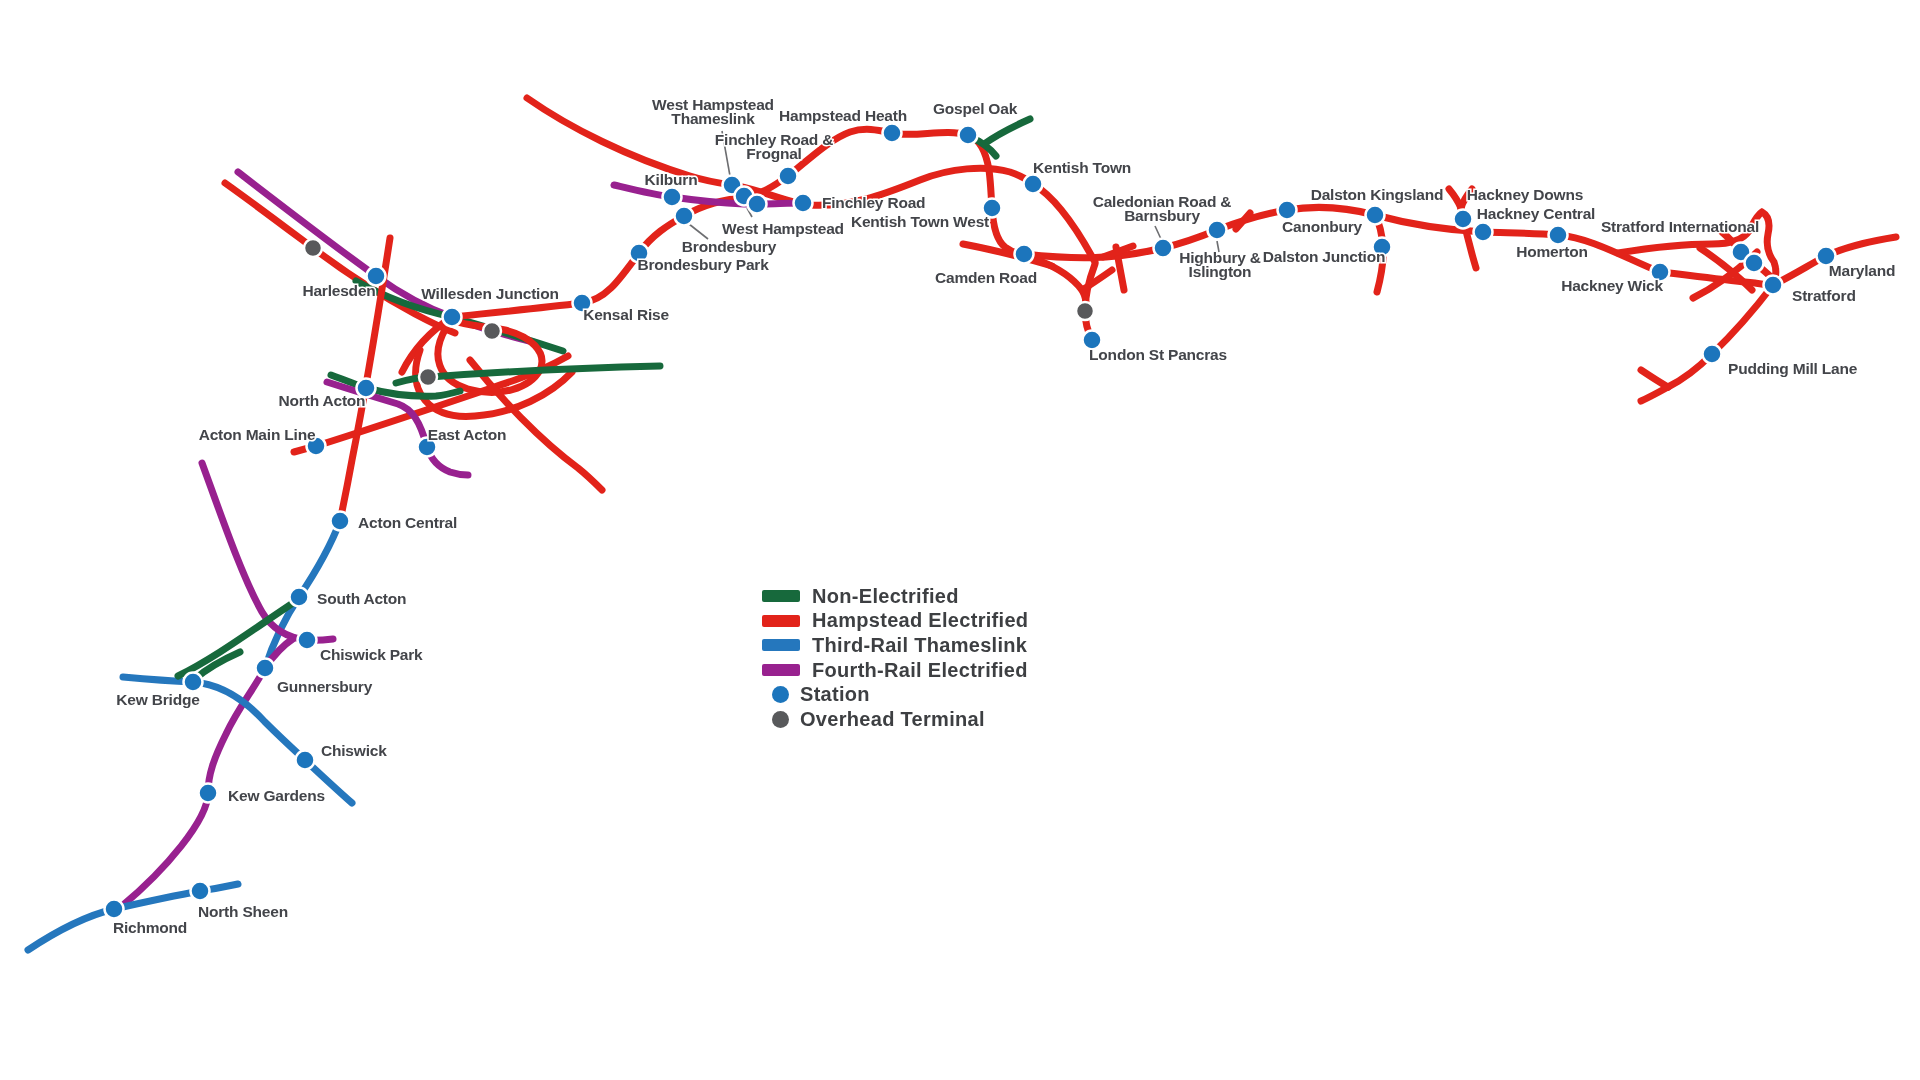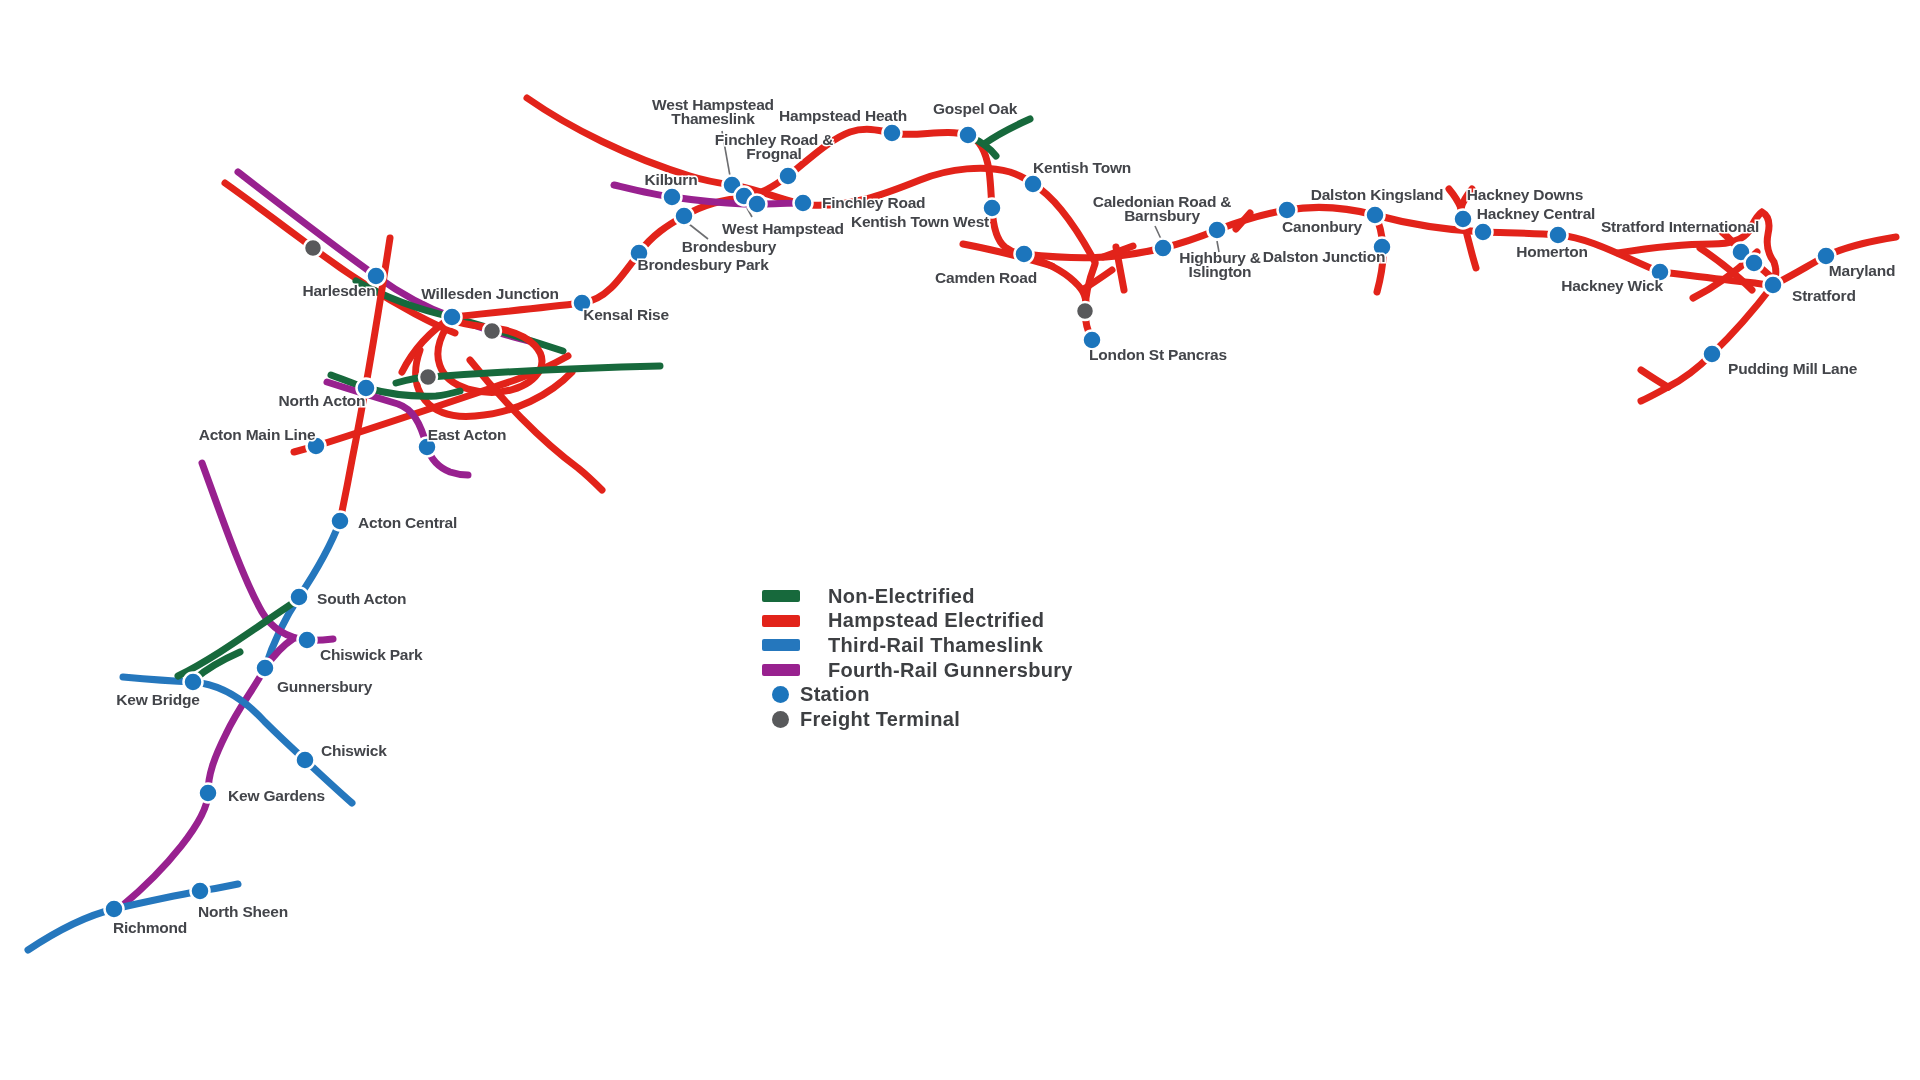--- a/index.html
+++ b/index.html
@@ -4,21 +4,21 @@
 <style>
   html,body{margin:0;padding:0;background:#ffffff;width:1920px;height:1080px;overflow:hidden;
             font-family:"Liberation Sans", sans-serif;}
   #stage{position:relative;width:1920px;height:1080px;background:#fff;}
   #map-svg{position:absolute;left:0;top:0;}
   
   #legend{position:absolute;left:762px;top:588px;}
   .legend-row{display:flex;align-items:center;height:16.6px;margin-bottom:8px;}
   .legend-swatch{width:38px;height:12px;border-radius:2px;flex:0 0 auto;}
   .legend-dot{width:17px;height:17px;border-radius:50%;margin-left:10px;margin-right:11px;flex:0 0 auto;}
-  .legend-label{margin-left:28px;font-size:20px;font-weight:600;color:#3d3f42;letter-spacing:.3px;white-space:nowrap;}
+  .legend-label{margin-left:12px;font-size:20px;font-weight:600;color:#3d3f42;letter-spacing:.3px;white-space:nowrap;}
   .legend-row .legend-dot + .legend-label{margin-left:0;}
   
   text.st-label{font-family:"Liberation Sans", sans-serif;font-weight:bold;font-size:15.5px;
                 letter-spacing:-0.2px;paint-order:stroke;stroke:#ffffff;stroke-width:3px;}
 </style>
 </head>
 <body>
 
 <div id="stage">
 
@@ -182,25 +182,25 @@
     <div class="legend-row">
       <span class="legend-swatch" style="background: rgb(226, 35, 26);"></span>
       <span class="legend-label">Hampstead Electrified</span>
     </div>
     <div class="legend-row">
       <span class="legend-swatch" style="background: rgb(37, 119, 189);"></span>
       <span class="legend-label">Third-Rail Thameslink</span>
     </div>
     <div class="legend-row">
       <span class="legend-swatch" style="background: rgb(152, 33, 143);"></span>
-      <span class="legend-label">Fourth-Rail Gunnersbury</span>
+      <span class="legend-label">Fourth-Rail Electrified</span>
     </div>
     <div class="legend-row">
       <span class="legend-dot" style="background: rgb(28, 117, 188);"></span>
       <span class="legend-label">Station</span>
     </div>
     <div class="legend-row">
       <span class="legend-dot" style="background: rgb(88, 89, 91);"></span>
-      <span class="legend-label">Freight Terminal</span>
+      <span class="legend-label">Overhead Terminal</span>
     </div>
   </div>
 
 </div>
 
 </body></html>

